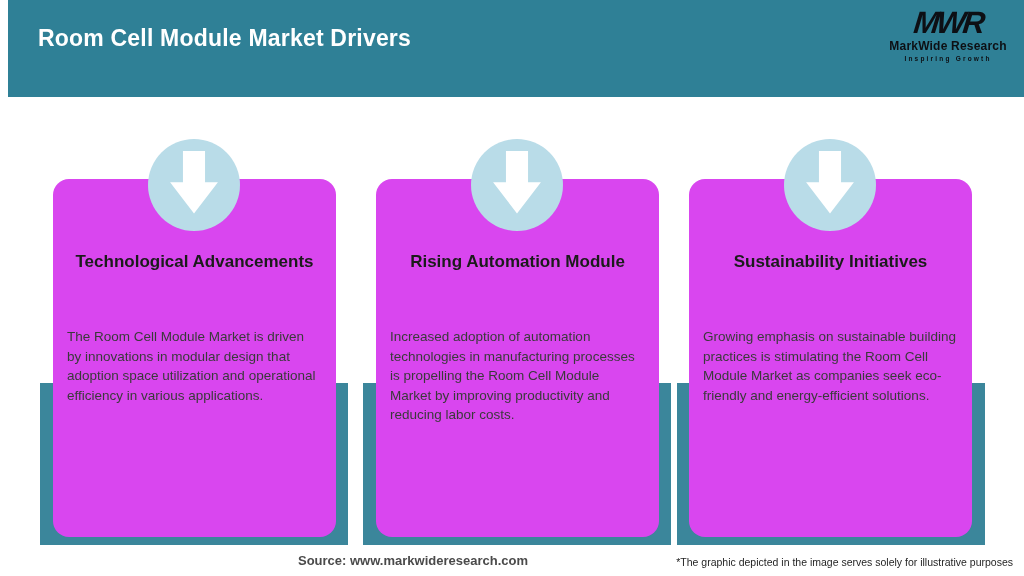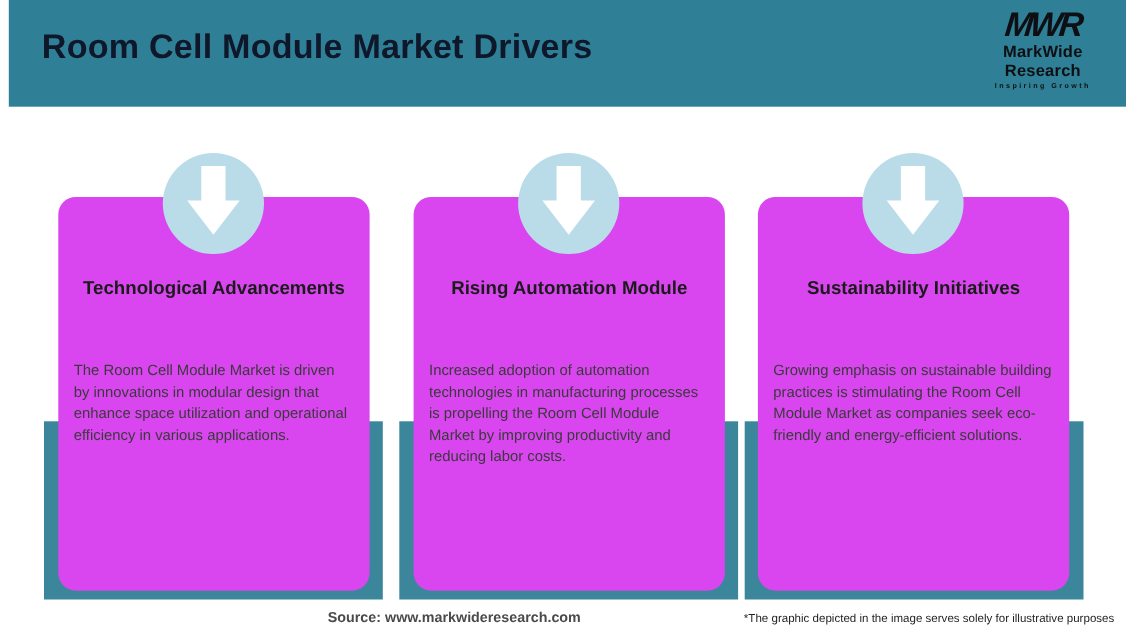--- a/index.html
+++ b/index.html
@@ -14,22 +14,22 @@
 
   
   .header {
     position: absolute;
     left: 8px; top: 0; width: 1016px; height: 97px;
     background: #2F8096;
   }
   .header-title {
     position: absolute;
     left: 30px; top: 25px;
-    color: #0f172a;
-    font-size: 31px;
+    color: #ffffff;
+    font-size: 23px;
     font-weight: bold;
     letter-spacing: 0.2px;
   }
 
   
   .logo {
     position: absolute;
     right: 16px; top: 8px;
     width: 120px;
     text-align: center;
@@ -37,21 +37,21 @@
   }
   .logo-acronym {
     font-size: 31px;
     font-weight: bold;
     font-style: italic;
     letter-spacing: -3px;
     line-height: 30px;
     transform: skewX(-6deg);
   }
   .logo-name {
-    font-size: 15px;
+    font-size: 12px;
     font-weight: bold;
     letter-spacing: 0.2px;
     margin-top: 1px;
   }
   .logo-tagline {
     font-size: 6.5px;
     font-weight: bold;
     letter-spacing: 2.2px;
     margin-top: 2px;
   }
@@ -134,21 +134,21 @@
     <div class="logo-tagline">Inspiring Growth</div>
   </div>
 </div>
 
 <div class="band band-1"></div>
 <div class="band band-2"></div>
 <div class="band band-3"></div>
 
 <div class="card card-1">
   <div class="card-title">Technological Advancements</div>
-  <div class="card-body">The Room Cell Module Market is driven by innovations in modular design that enhance space utilization and operational efficiency in various applications.</div>
+  <div class="card-body">The Room Cell Module Market is driven by innovations in modular design that adoption space utilization and operational efficiency in various applications.</div>
 </div>
 
 <div class="card card-2">
   <div class="card-title">Rising Automation Module</div>
   <div class="card-body">Increased adoption of automation technologies in manufacturing processes is propelling the Room Cell Module Market by improving productivity and reducing labor costs.</div>
 </div>
 
 <div class="card card-3">
   <div class="card-title">Sustainability Initiatives</div>
   <div class="card-body">Growing emphasis on sustainable building practices is stimulating the Room Cell Module Market as companies seek eco-friendly and energy-efficient solutions.</div>

